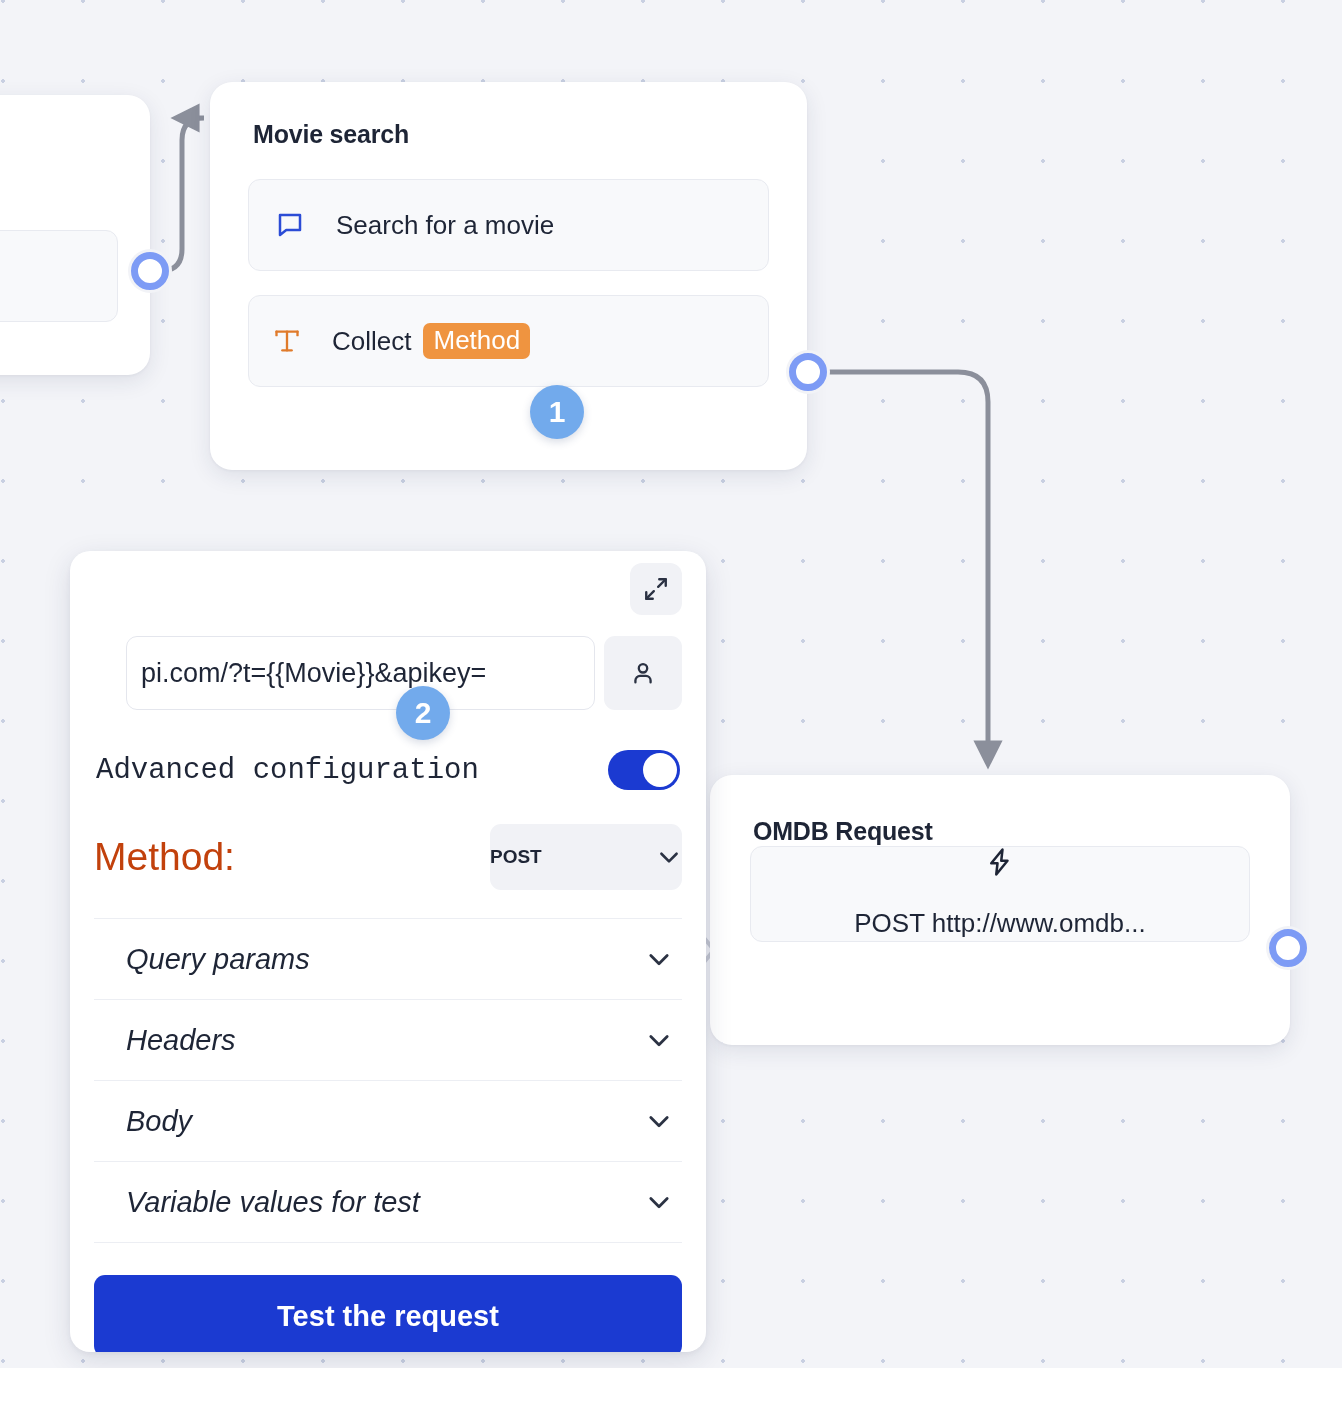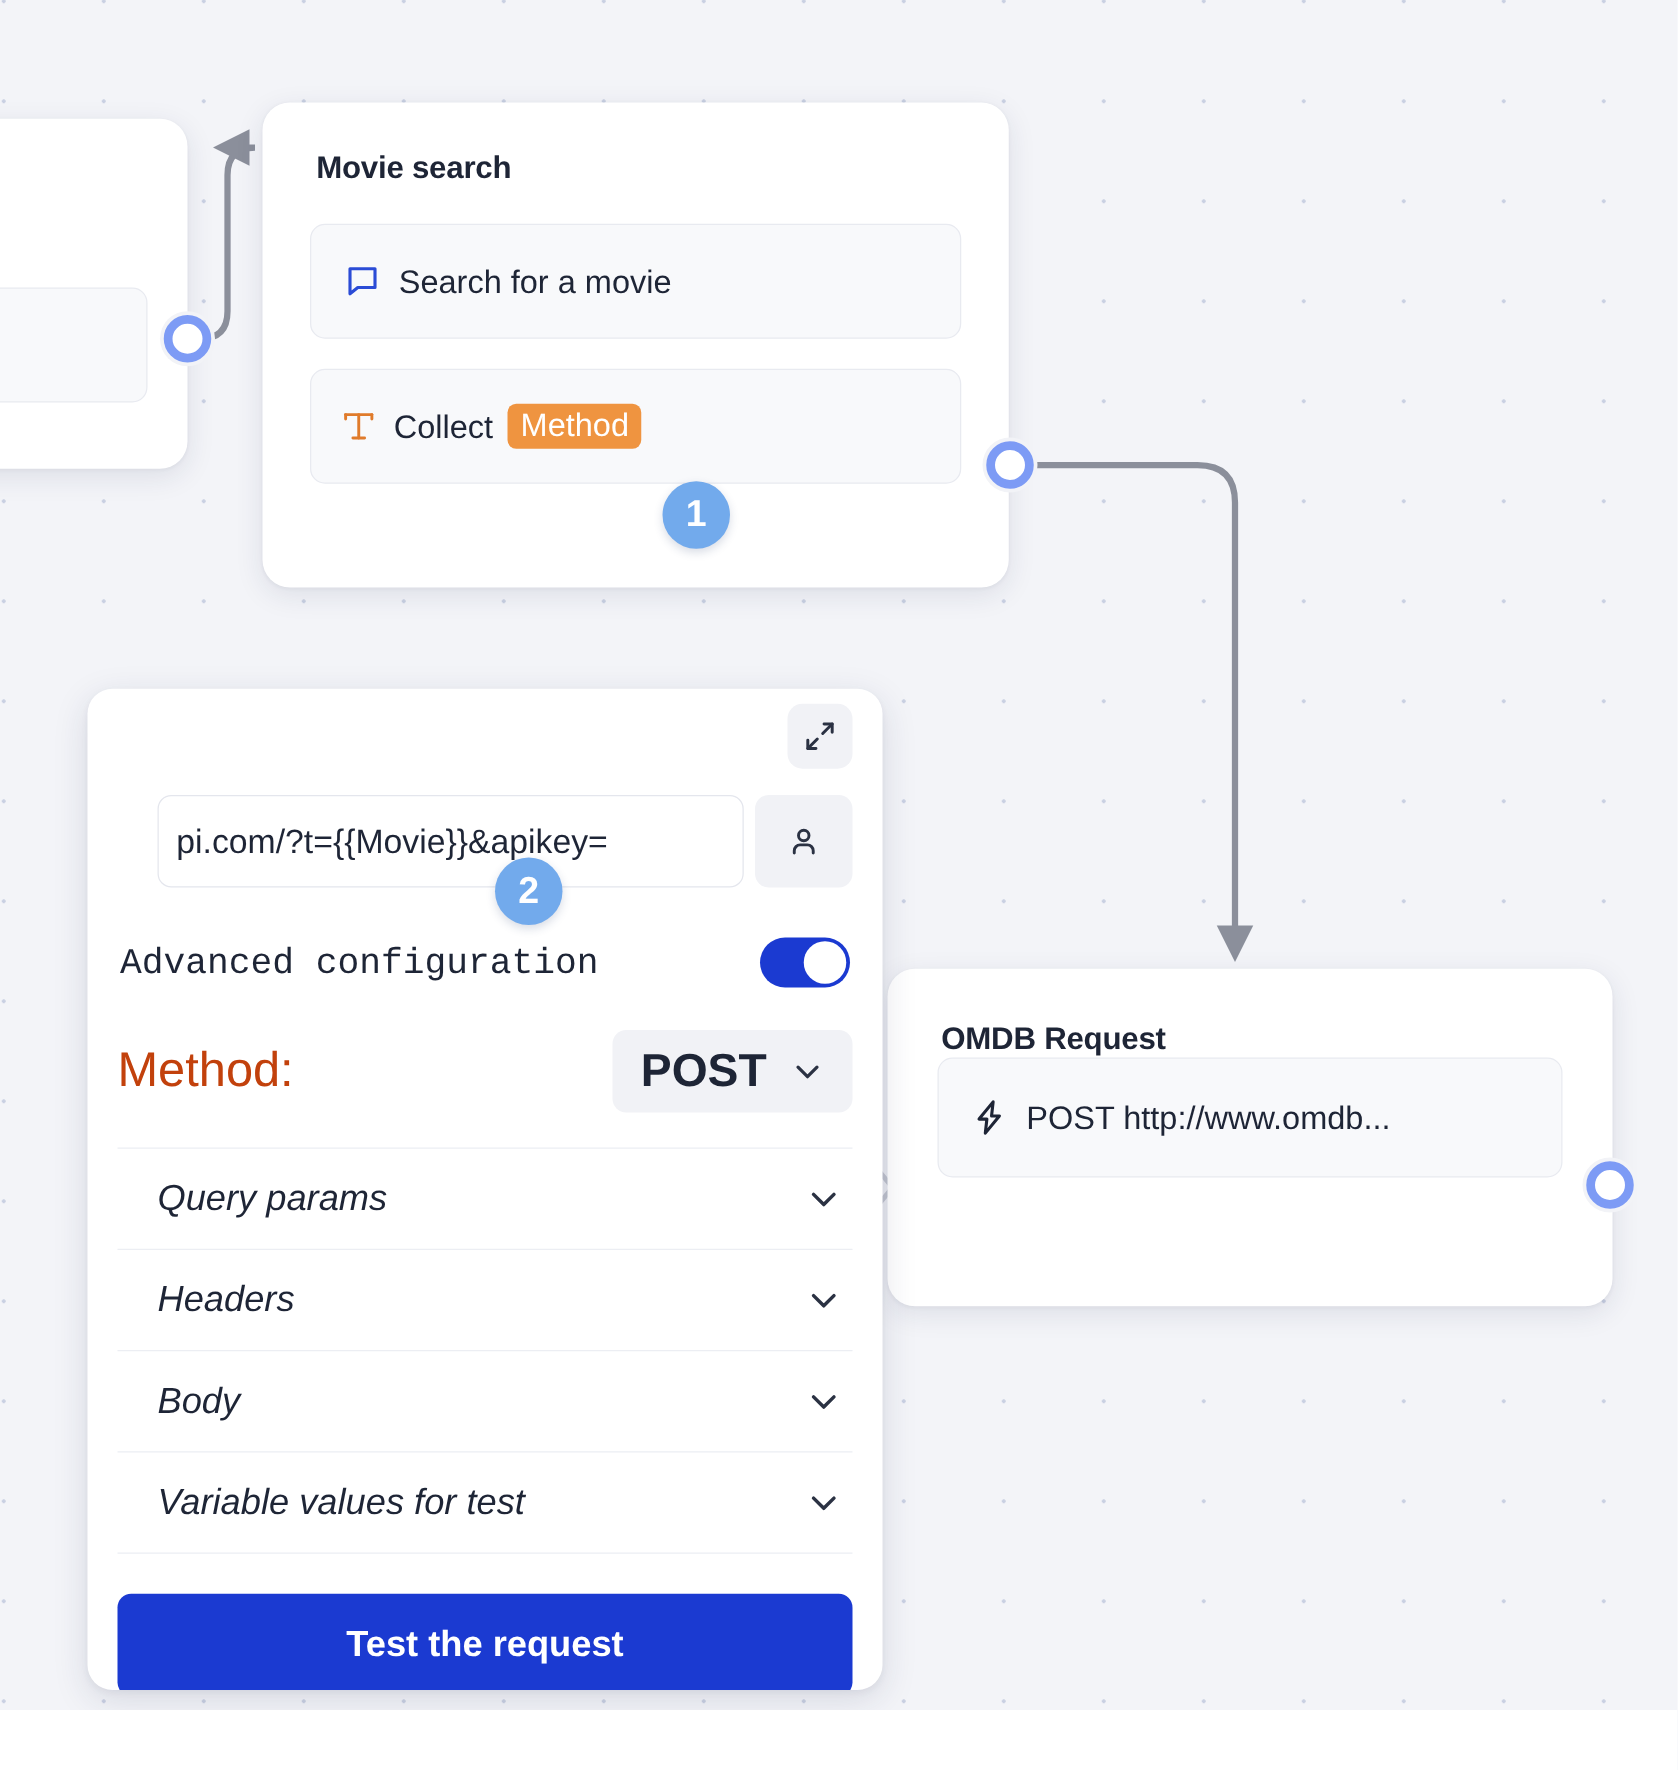--- a/index.html
+++ b/index.html
@@ -47,21 +47,21 @@
   }
 
   .node-row {
     display: flex;
     align-items: center;
     background: #f8f9fb;
     border: 1px solid #e8eaf0;
     border-radius: 12px;
     height: 92px;
     padding: 0 26px;
-    gap: 14px;
+    gap: 31px;
   }
 
   .node-row-label {
     font-size: 26px;
     color: #1e2536;
     display: flex;
     align-items: center;
     gap: 12px;
     white-space: nowrap;
   }
@@ -88,21 +88,21 @@
 
   
   #node-omdb {
     left: 710px;
     top: 775px;
     width: 580px;
     height: 270px;
     padding: 42px 40px 0 40px;
   }
   #node-omdb .node-title { margin-left: 3px; }
-  #node-omdb .node-row { height: 96px; }
+  #node-omdb .node-row { height: 96px; flex-direction: column; }
 
   
   #node-partial {
     left: -170px;
     top: 95px;
     width: 320px;
     height: 280px;
     padding: 0;
   }
   #node-partial .inner-box {
@@ -260,23 +260,23 @@
   .method-label { font-size: 39px; color: #c2410c; }
 
   .method-select {
     background: #f1f2f6;
     border: none;
     border-radius: 11px;
     height: 66px;
     min-width: 192px;
     display: flex;
     align-items: center;
-    justify-content: center;
+    justify-content: space-between;
     gap: 20px;
-    font-size: 37px;
+    font-size: 19px;
     font-weight: 700;
     color: #1e2536;
     cursor: pointer;
   }
 
   .accordion-row {
     display: flex;
     align-items: center;
     justify-content: space-between;
     height: 81px;

